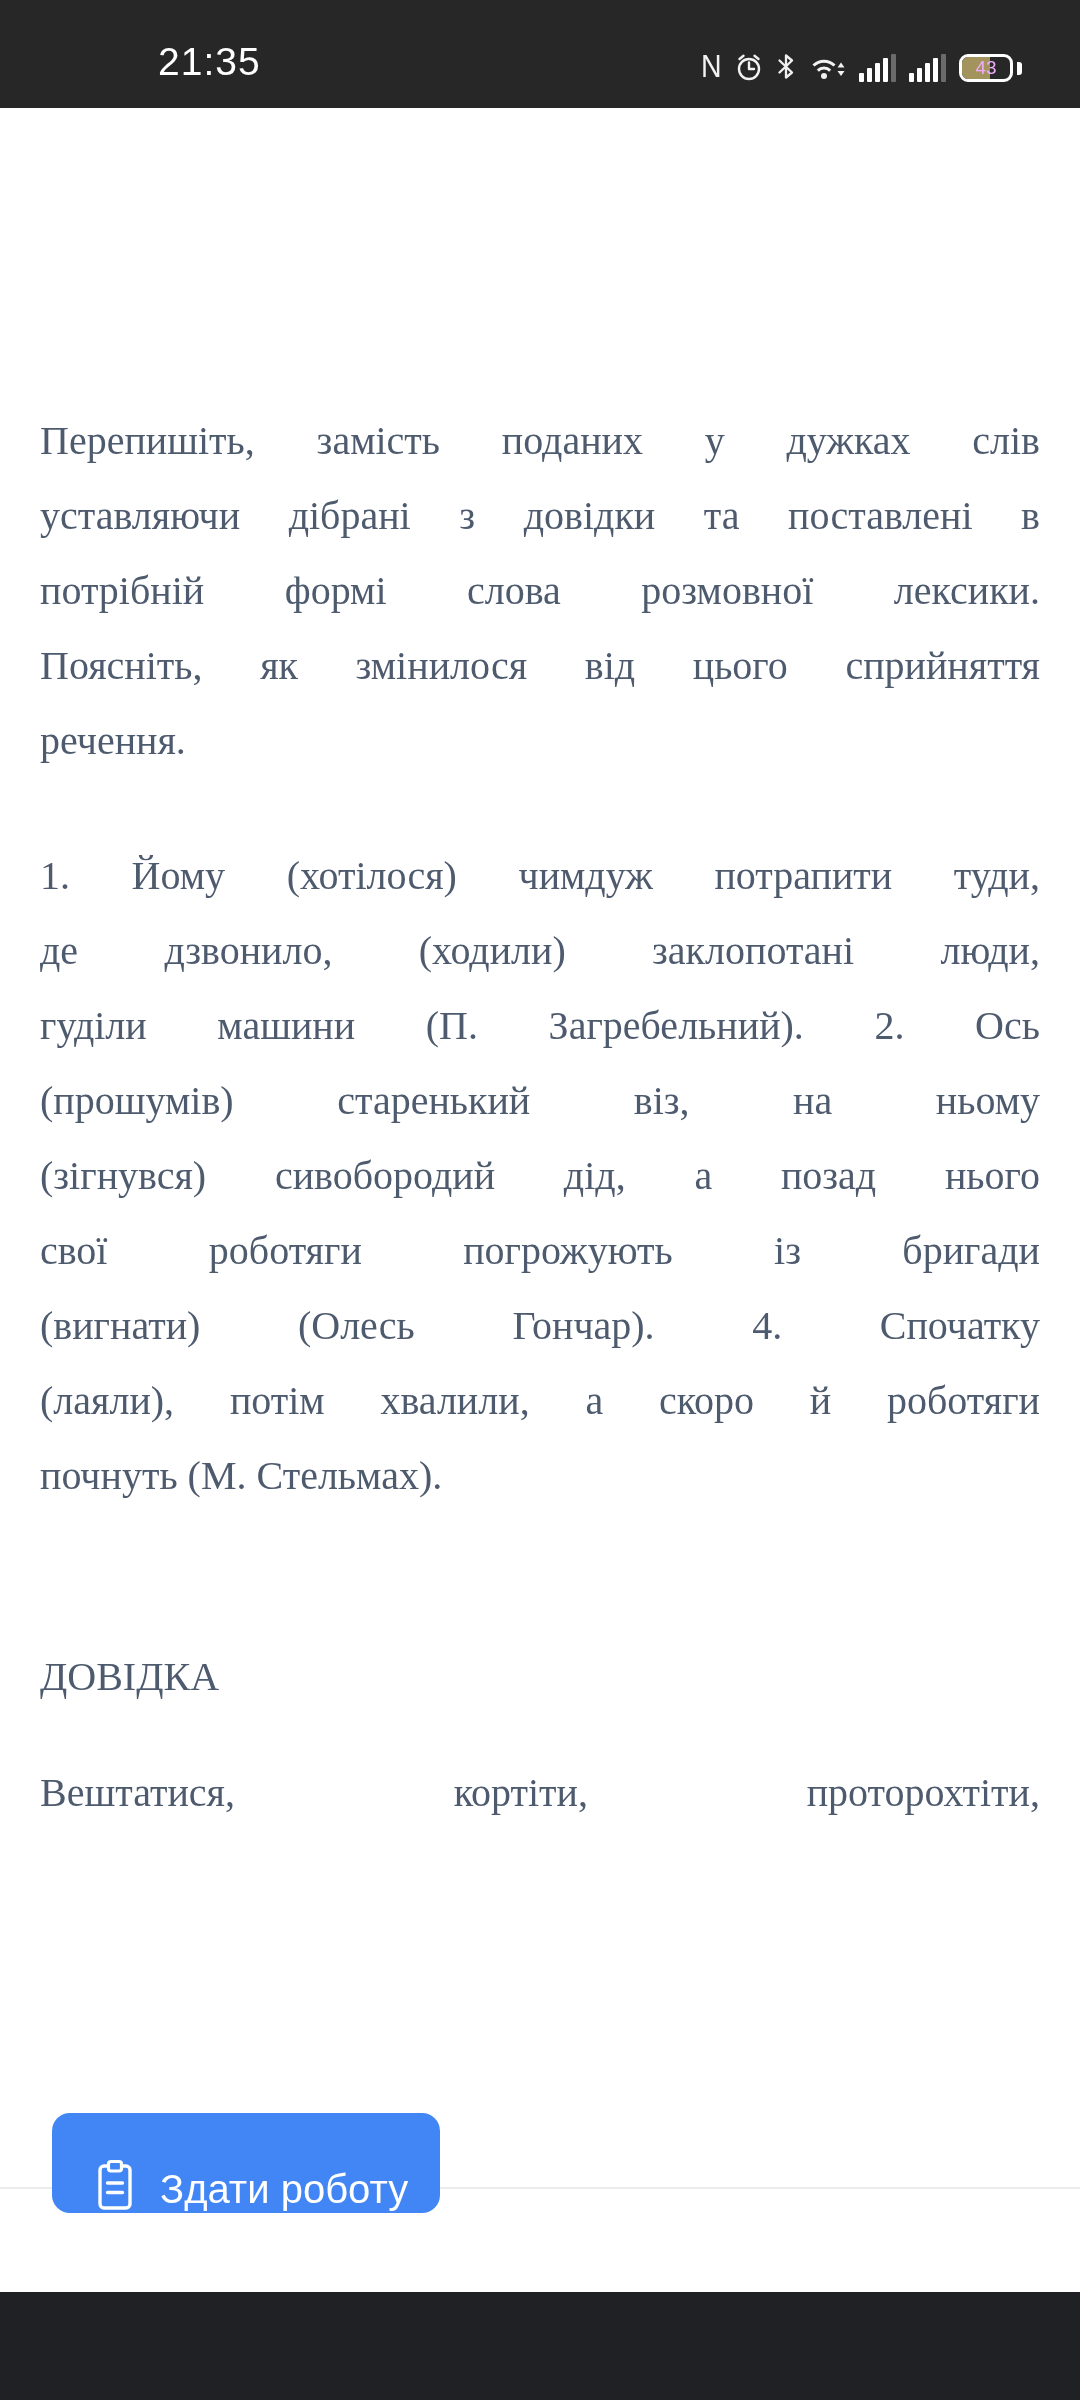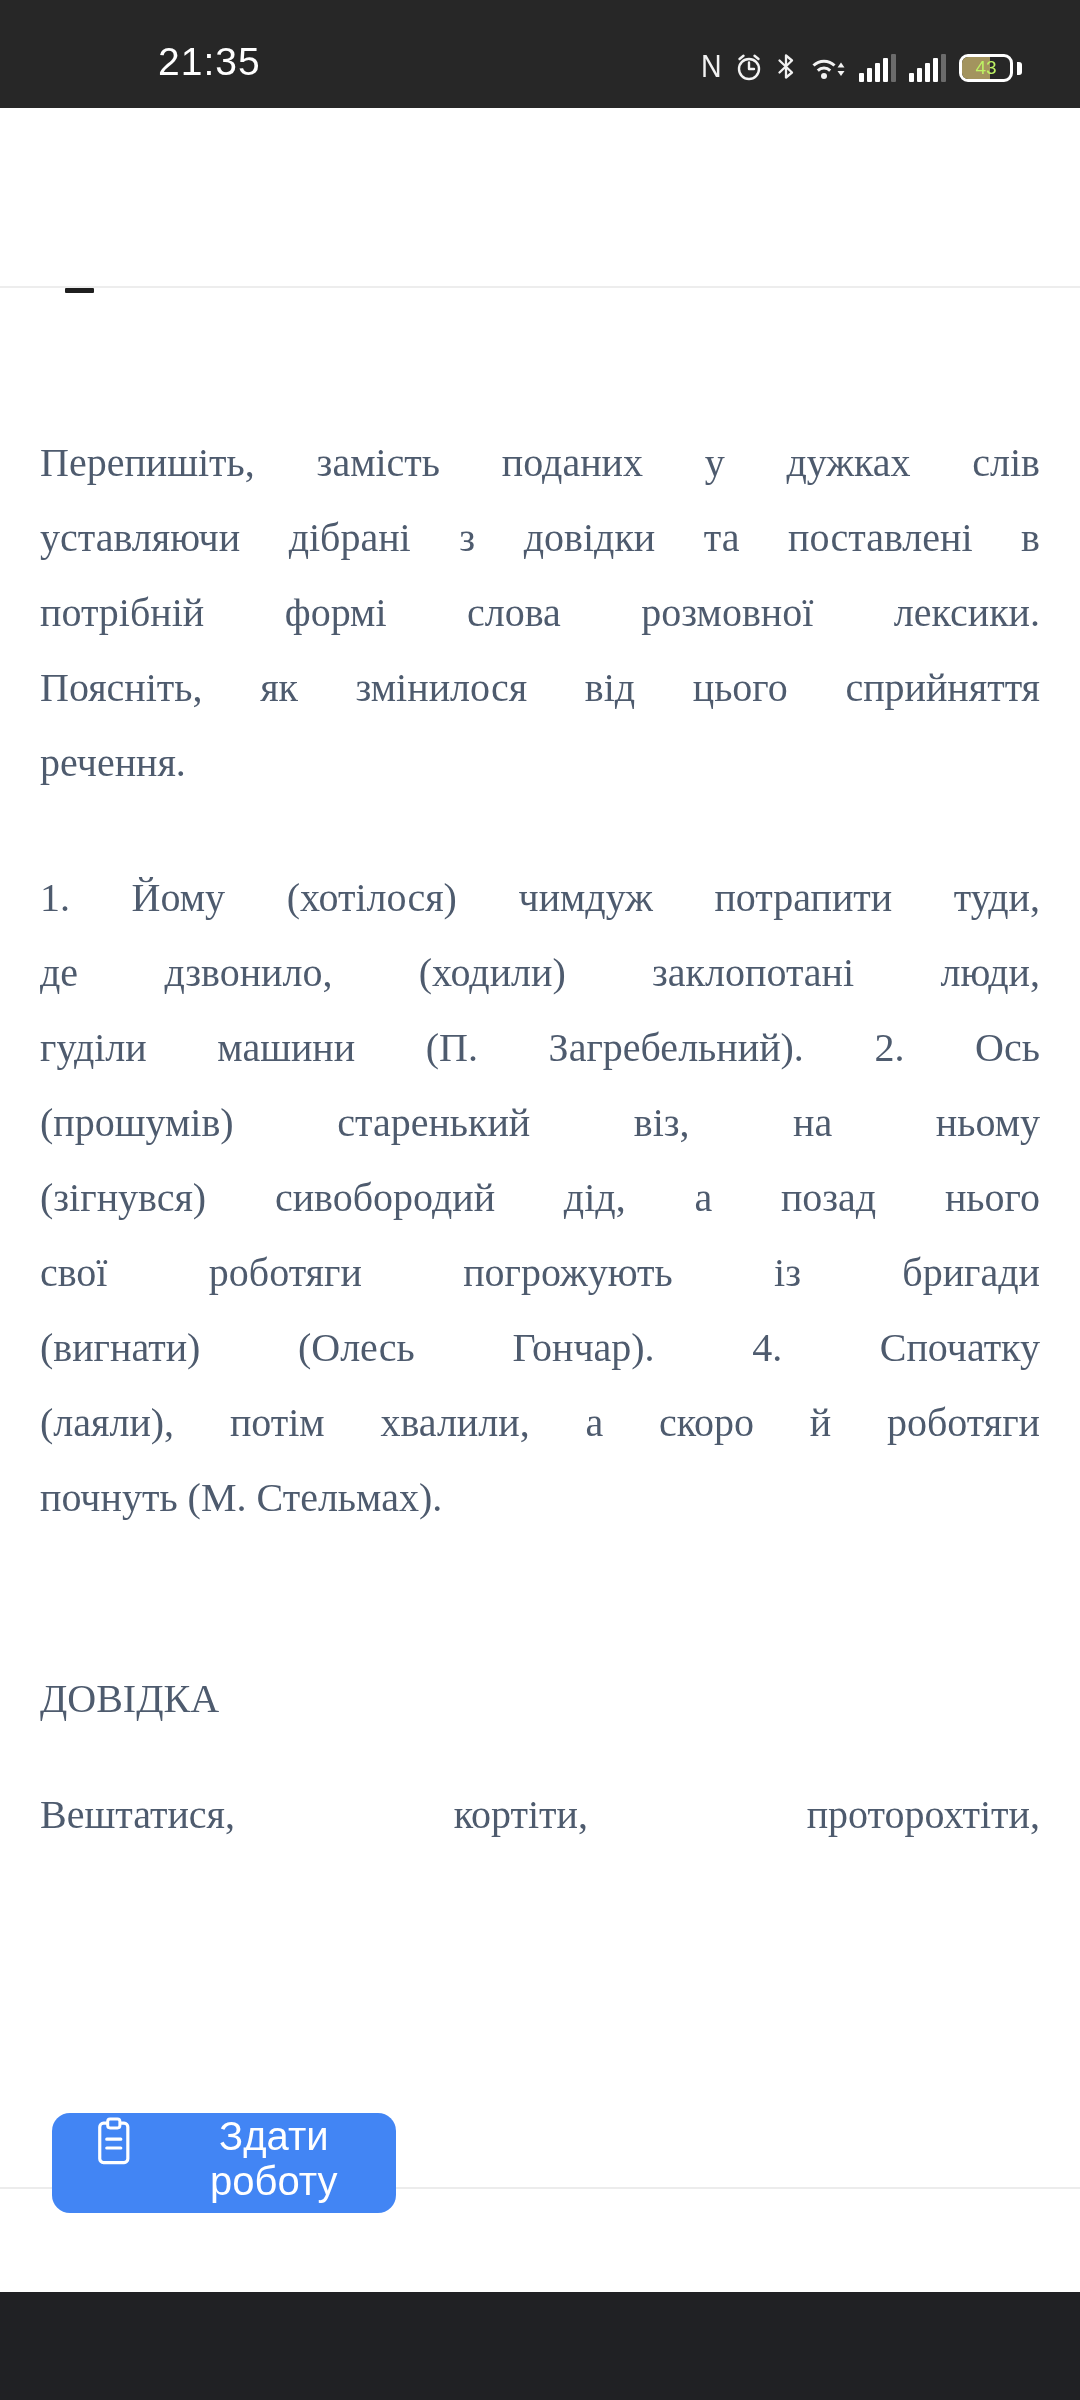--- a/index.html
+++ b/index.html
@@ -11,51 +11,51 @@
   .time{position:absolute;left:158px;top:40px;font-size:39px;color:#ffffff;letter-spacing:1px;}
   .tray{position:absolute;right:58px;top:50px;height:32px;display:flex;align-items:flex-end;gap:13px;}
   .nfc{color:#f2f2f2;font-size:31px;line-height:30px;transform:scaleX(.92);font-weight:400;}
   .bars{display:flex;align-items:flex-end;gap:3px;height:28px;}
   .bars i{display:block;width:5px;background:#ffffff;border-radius:1px;}
   .bars i.dim{background:#6b6b6b;}
   .battery{position:relative;width:54px;height:28px;border:3px solid #ffffff;border-radius:9px;
            box-sizing:border-box;overflow:hidden;}
   .battery .fill{position:absolute;left:0;top:0;bottom:0;width:58%;background:#A3945E;}
   .battery .pct{position:absolute;left:0;top:0;width:100%;height:100%;display:flex;align-items:center;
-                justify-content:center;font-size:19px;color:#bef264;}
+                justify-content:center;font-size:19px;color:#f0abfc;}
   .battery-nub{width:5px;height:13px;background:#ffffff;border-radius:0 3px 3px 0;margin-left:-9px;margin-bottom:7px;}
 
   
   .app-header{position:absolute;left:0;top:108px;width:1080px;height:180px;background:#ffffff;
               border-bottom:2px solid #ededed;box-sizing:border-box;}
   .menu-btn{position:absolute;left:65px;top:179px;width:48px;height:38px;cursor:pointer;background:none;border:none;padding:0;}
   .menu-btn span{position:absolute;height:4.5px;background:#1f1f1f;border-radius:1px;}
   .m1{left:0;top:1px;width:29px;}
   .m2{left:12px;top:12px;width:35px;}
   .m3{left:12px;top:18px;width:35px;}
   .m4{left:12px;top:24px;width:35px;}
   .m5{left:0;top:33px;width:29px;}
 
   
-  .content{position:absolute;left:0;top:298px;width:1080px;height:2004px;background:#ffffff;
+  .content{position:absolute;left:0;top:276px;width:1080px;height:2004px;background:#ffffff;
            padding:13px 40px;box-sizing:border-box;}
   .tline{font-family:"Liberation Serif","DejaVu Serif",serif;font-size:40px;line-height:75px;height:75px;
          overflow:hidden;color:#4E5B6E;text-align:justify;}
   .tline::after{content:"";display:inline-block;width:100%;height:0;}
   .tline.last{text-align:left;}
   .tline.last::after{content:none;}
   .instruction{margin-top:114px;}
   .exercise{margin-top:60px;}
   .ref-head{margin-top:126px;}
   .ref-words{margin-top:41px;}
 
   
   .divider{position:absolute;left:0;top:2187px;width:1080px;height:2px;background:#ececec;}
-  .submit-btn{position:absolute;left:52px;top:2113px;width:344px;height:100px;border:none;cursor:pointer;
-              background:#4285F4;border-radius:18px;display:flex;align-items:flex-start;padding-left:44px;
+  .submit-btn{position:absolute;left:52px;top:2113px;width:388px;height:100px;border:none;cursor:pointer;
+              background:#4285F4;border-radius:18px;display:flex;align-items:flex-end;padding-left:44px;
               box-sizing:border-box;gap:26px;}
   .submit-label{color:#ffffff;font-size:40px;font-family:"Liberation Sans",sans-serif;}
 
   
   .nav-bar{position:absolute;left:0;top:2292px;width:1080px;height:108px;background:#202124;}
 </style>
 </head>
 <body>
 
 <div class="screen">

